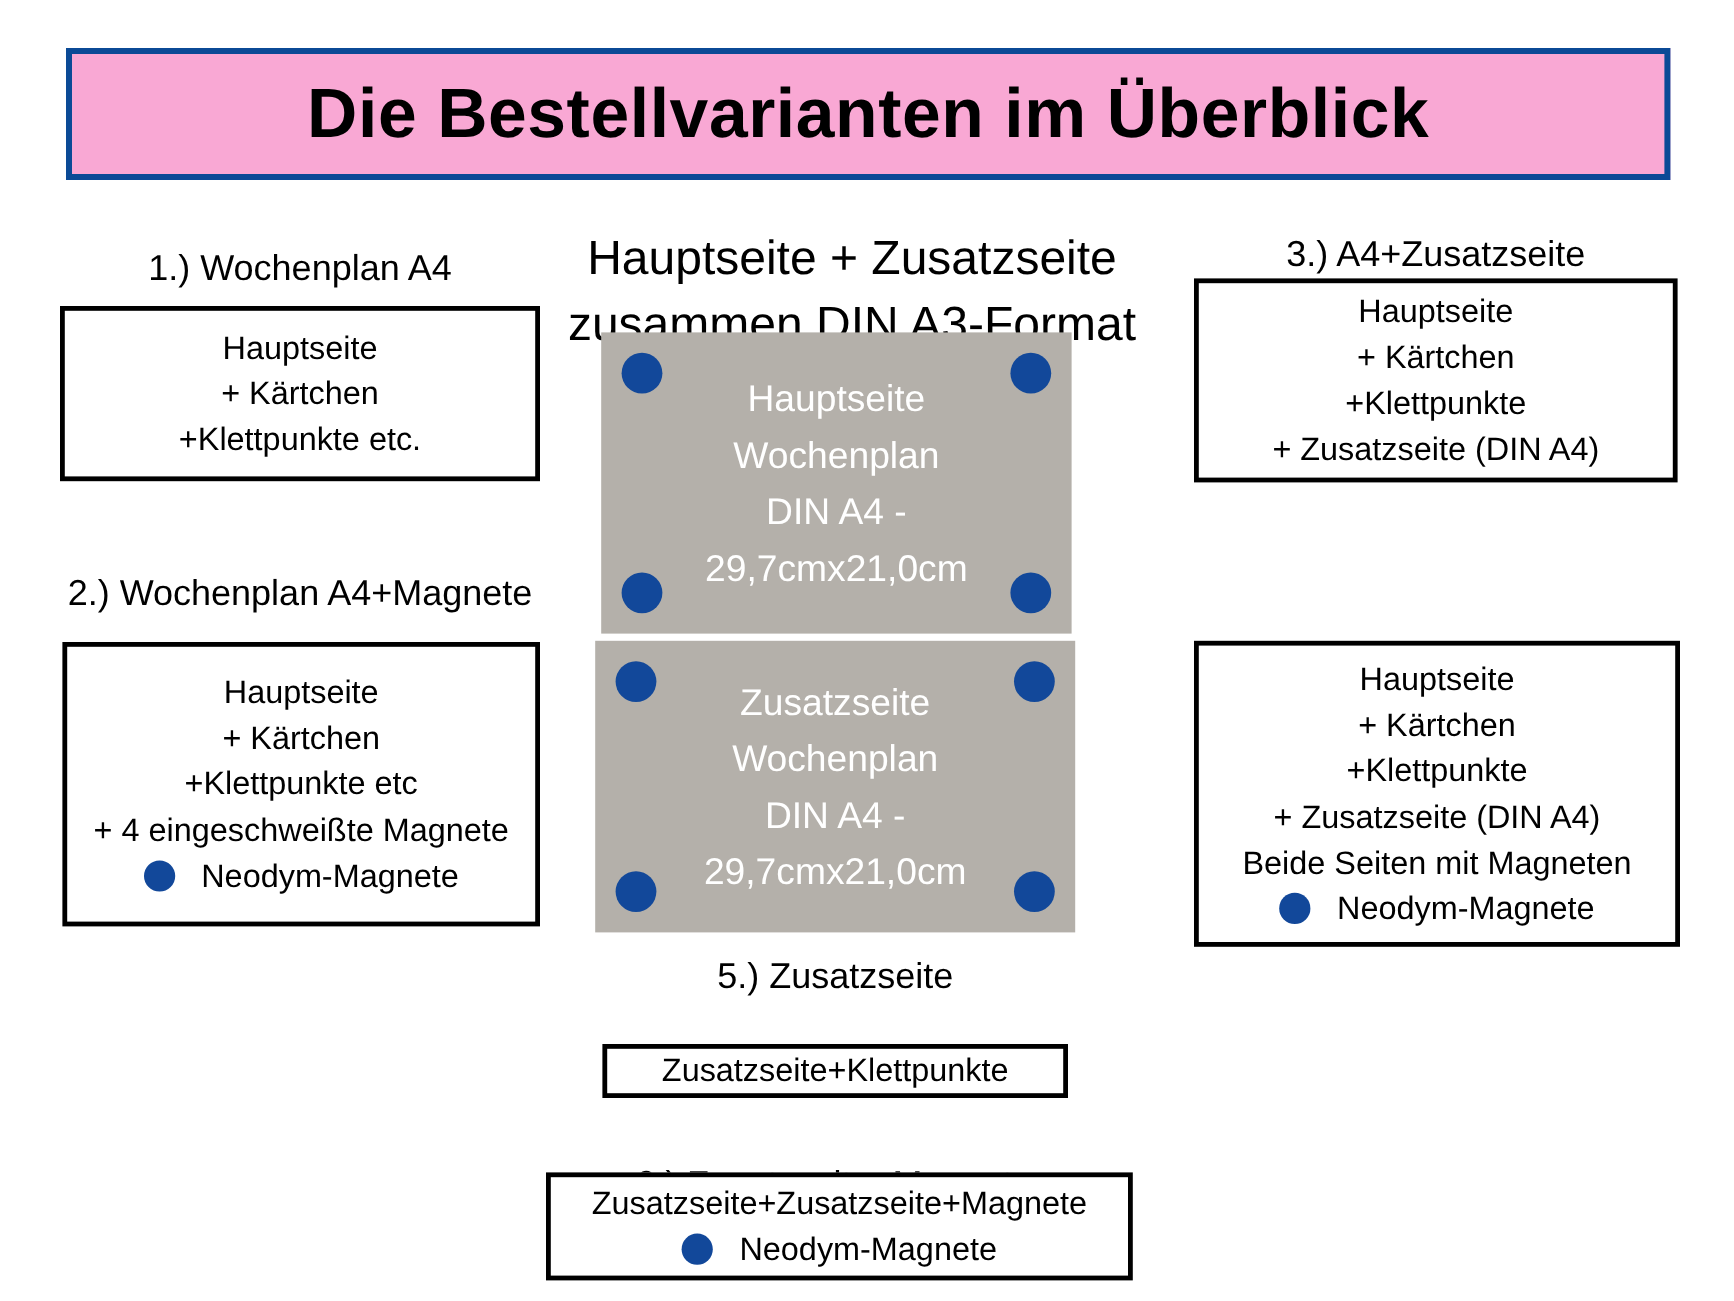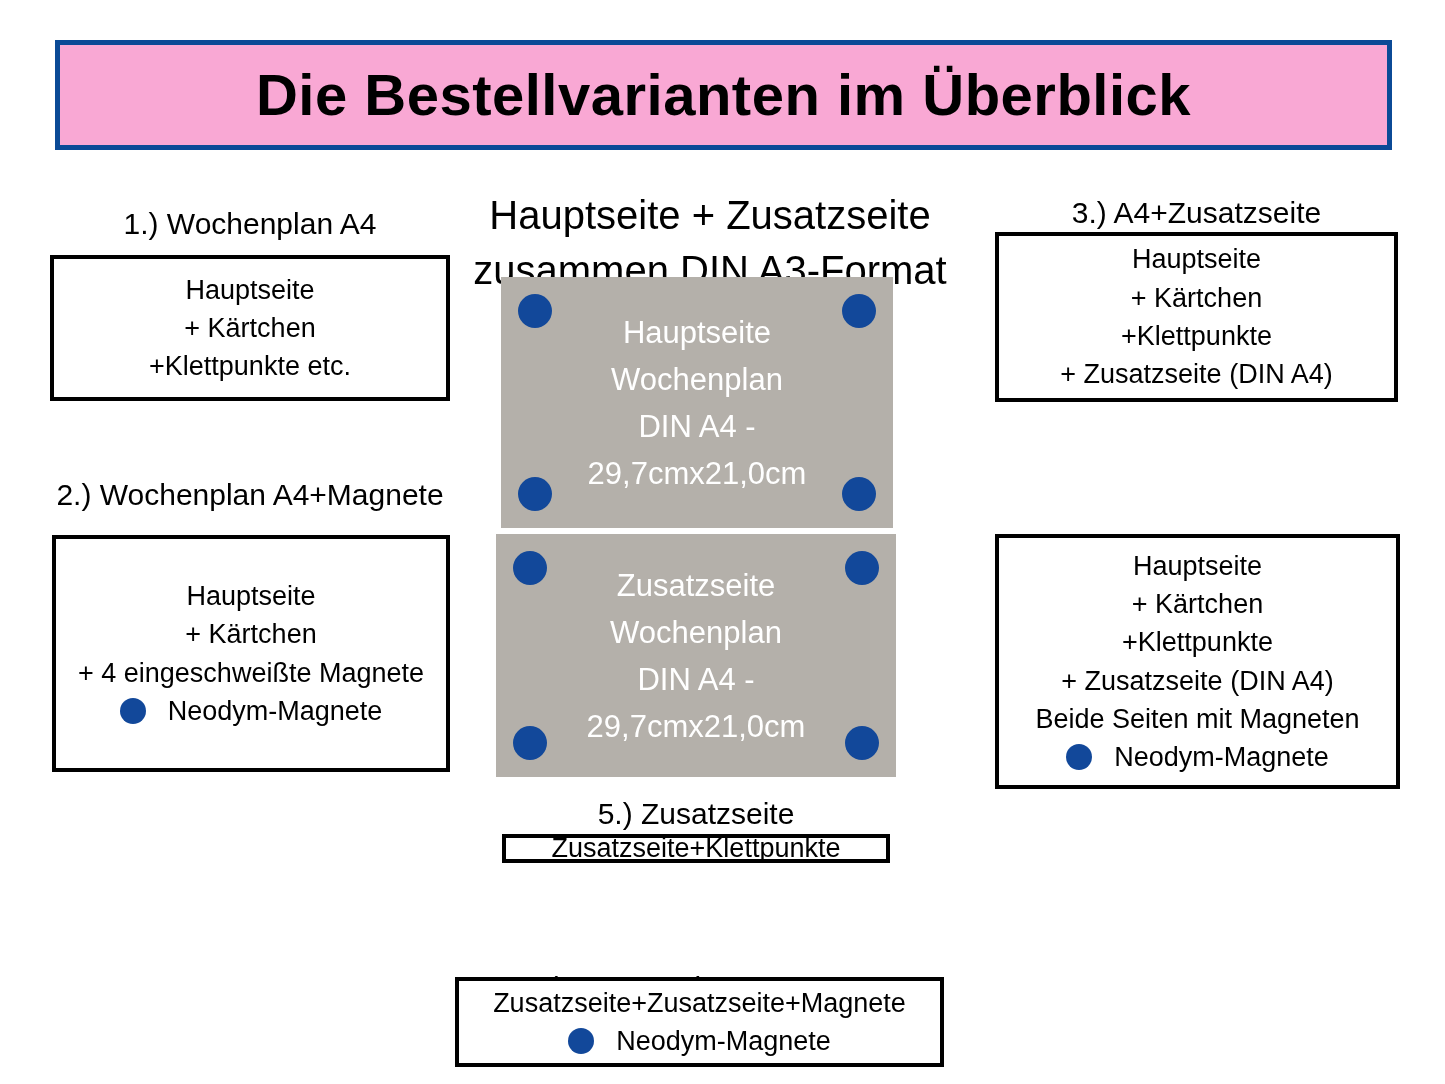--- a/index.html
+++ b/index.html
@@ -144,20 +144,21 @@
   <div class="variant-box" style="left:50px; top:255px; width:400px; height:146px;">
     <div class="line">Hauptseite</div>
     <div class="line">+ Kärtchen</div>
     <div class="line">+Klettpunkte etc.</div>
   </div>
 
   <div class="variant-heading" style="left:30px; top:478px; width:440px;">2.) Wochenplan A4+Magnete</div>
   <div class="variant-box" style="left:52px; top:535px; width:398px; height:237px;">
     <div class="line">Hauptseite</div>
     <div class="line">+ Kärtchen</div>
+    <div class="line">+Klettpunkte etc</div>
     <div class="line">+ 4 eingeschweißte Magnete</div>
     <div class="legend-line">
       <span class="dot"></span>
       <span>Neodym-Magnete</span>
     </div>
   </div>
 
   <div class="center-heading">
     <div>Hauptseite + Zusatzseite</div>
     <div>zusammen DIN A3-Format</div>
@@ -203,21 +204,21 @@
     <div class="line">+Klettpunkte</div>
     <div class="line">+ Zusatzseite (DIN A4)</div>
     <div class="line">Beide Seiten mit Magneten</div>
     <div class="legend-line">
       <span class="dot"></span>
       <span>Neodym-Magnete</span>
     </div>
   </div>
 
   <div class="variant-heading" style="left:502px; top:797px; width:388px;">5.) Zusatzseite</div>
-  <div class="variant-box" style="left:502px; top:834px; width:388px; height:29px;">
+  <div class="variant-box" style="left:502px; top:870px; width:388px; height:45px;">
     <div class="line">Zusatzseite+Klettpunkte</div>
   </div>
 
   <div class="variant-heading" style="left:455px; top:948px; width:480px;margin-top:23px;">6.) Zusatzseite+Magnete</div>
   <div class="variant-box" style="left:455px; top:977px; width:489px; height:90px;">
     <div class="line">Zusatzseite+Zusatzseite+Magnete</div>
     <div class="legend-line">
       <span class="dot"></span>
       <span>Neodym-Magnete</span>
     </div>

